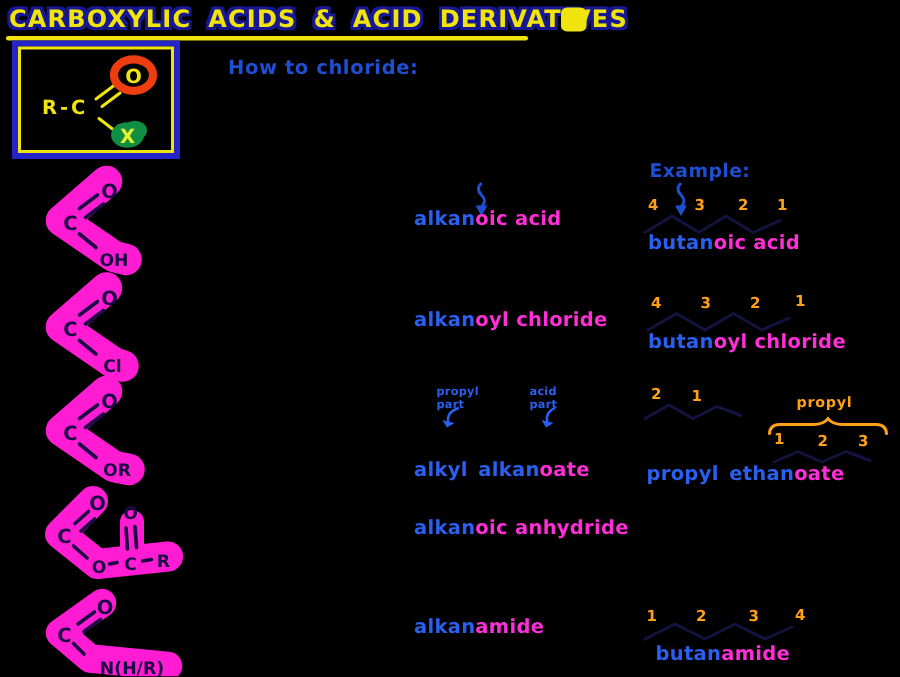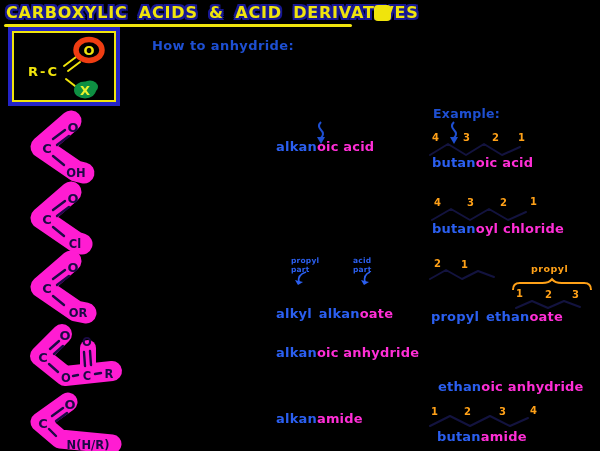--- a/index.html
+++ b/index.html
@@ -52,21 +52,21 @@
       <line class="ybond" x1="52" y1="46" x2="61" y2="53"></line>
       <ellipse cx="75" cy="17" rx="13" ry="10.5" fill="none" stroke="#ef3d12" stroke-width="5.5"></ellipse>
       <ellipse cx="71" cy="57" rx="11" ry="8.5" fill="#0e8f42"></ellipse>
       <ellipse cx="76" cy="54" rx="8" ry="6.5" fill="#0e8f42"></ellipse>
       <text class="ytext" x="14" y="43" letter-spacing="2">R-C</text>
       <text class="ytext" x="75" y="22" text-anchor="middle">O</text>
       <text x="71" y="62" text-anchor="middle" fill="#e9f22e" font-size="13" font-weight="bold">X</text>
     </svg>
   </div>
 
-  <div class="abs bluetxt" style="left:152px;top:38px;">How to anhydride:</div>
+  <div class="abs bluetxt" style="left:152px;top:38px;">How to chloride:</div>
 
   <svg class="abs" style="left:314px;top:121px;" width="14" height="24" viewBox="0 0 14 24">
     <path class="sq-arrow" d="M7 1 Q3 5 7 9 Q11 13 7 17"></path>
       <polygon class="sq-head" points="3,16 11,16 7,23"></polygon>
   </svg>
   <div class="abs hdr" style="left:433px;top:106px;">Example:</div>
   <svg class="abs" style="left:447px;top:121px;" width="14" height="24" viewBox="0 0 14 24">
     <path class="sq-arrow" d="M7 1 Q3 5 7 9 Q11 13 7 17"></path>
       <polygon class="sq-head" points="3,16 11,16 7,23"></polygon>
   </svg>
@@ -92,20 +92,21 @@
 
   <svg class="abs" style="left:26px;top:182px;" width="78" height="70" viewBox="0 0 78 70">
     <path class="blob" d="M45 10 L15 36 L50 60 L56 62"></path>
     <line class="bond" x1="27" y1="28" x2="39" y2="19"></line>
       <line class="bond" x1="31" y1="34" x2="43" y2="25"></line>
     <line class="bond" x1="27" y1="45" x2="38" y2="54"></line>
     <text class="sletter" x="47" y="21">O</text>
     <text class="sletter" x="21" y="42">C</text>
     <text class="sletter sm" x="49" y="66">Cl</text>
   </svg>
+  <div class="abs name" style="left:276px;top:206px;"><span class="stem">alkan</span><span class="sfx">oyl chloride</span></div>
   <div class="abs digit" style="left:434px;top:197px;">4</div>
   <div class="abs digit" style="left:467px;top:197px;">3</div>
   <div class="abs digit" style="left:500px;top:197px;">2</div>
   <div class="abs digit" style="left:530px;top:196px;">1</div>
   <svg class="abs" style="left:430px;top:204px;" width="104" height="20" viewBox="0 0 104 20">
     <path class="hidden-line" d="M2 16 L21 5 L40 16 L59 5 L78 16 L96 8"></path>
   </svg>
   <div class="abs exname" style="left:432px;top:221px;"><span class="stem">butan</span><span class="sfx">oyl chloride</span></div>
 
   <svg class="abs" style="left:26px;top:251px;" width="78" height="70" viewBox="0 0 78 70">
@@ -156,21 +157,20 @@
     <line class="bond" x1="60" y1="26" x2="61" y2="40"></line>
       <line class="bond" x1="66" y1="25" x2="67" y2="39"></line>
     <text class="sletter" x="41" y="14">O</text>
     <text class="sletter" x="19" y="36">C</text>
     <text class="sletter sm" x="42" y="56">O</text>
     <text class="sletter sm" x="63" y="54">C</text>
     <text class="sletter sm" x="85" y="52">R</text>
     <text class="sletter sm" x="63" y="20">O</text>
   </svg>
   <div class="abs name" style="left:276px;top:345px;"><span class="stem">alkan</span><span class="sfx">oic anhydride</span></div>
-  <div class="abs exname" style="left:438px;top:379px;"><span class="stem">ethan</span><span class="sfx">oic anhydride</span></div>
 
   <svg class="abs" style="left:26px;top:394px;" width="100" height="57" viewBox="0 0 100 57">
     <path class="blob" style="stroke-width:19" d="M42 8 L14 28 L34 45 L86 50"></path>
     <line class="bond" x1="26" y1="22" x2="37" y2="14"></line>
       <line class="bond" x1="30" y1="27" x2="41" y2="19"></line>
     <line class="bond" x1="23" y1="35" x2="30" y2="42"></line>
     <text class="sletter" x="44" y="15">O</text>
     <text class="sletter" x="17" y="34">C</text>
     <text class="sletter sm" x="62" y="55">N(H/R)</text>
   </svg>

